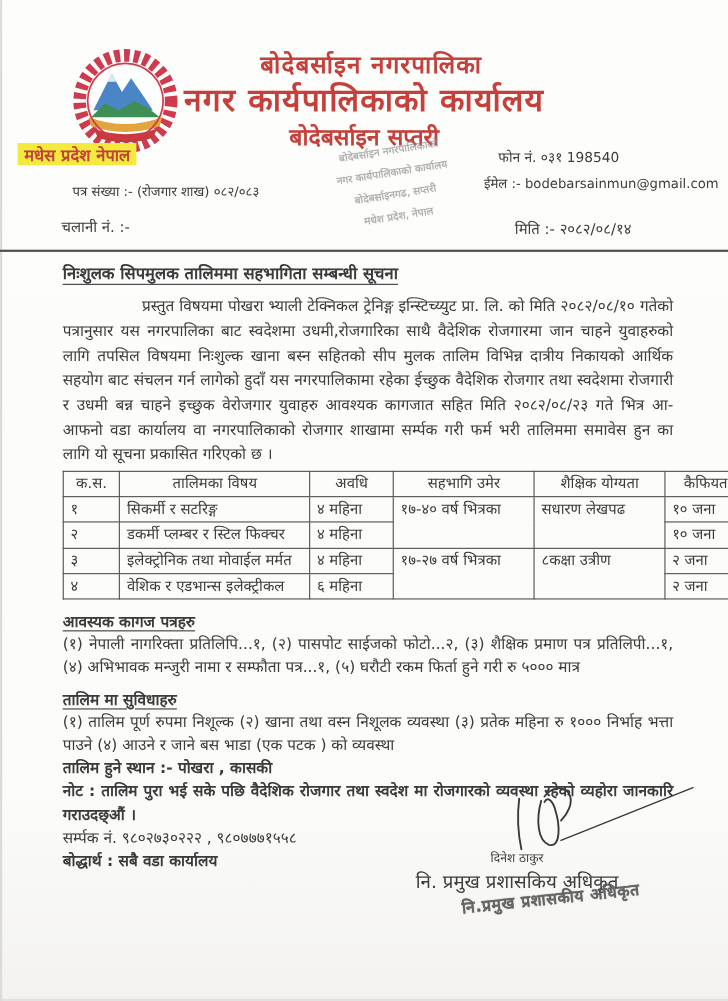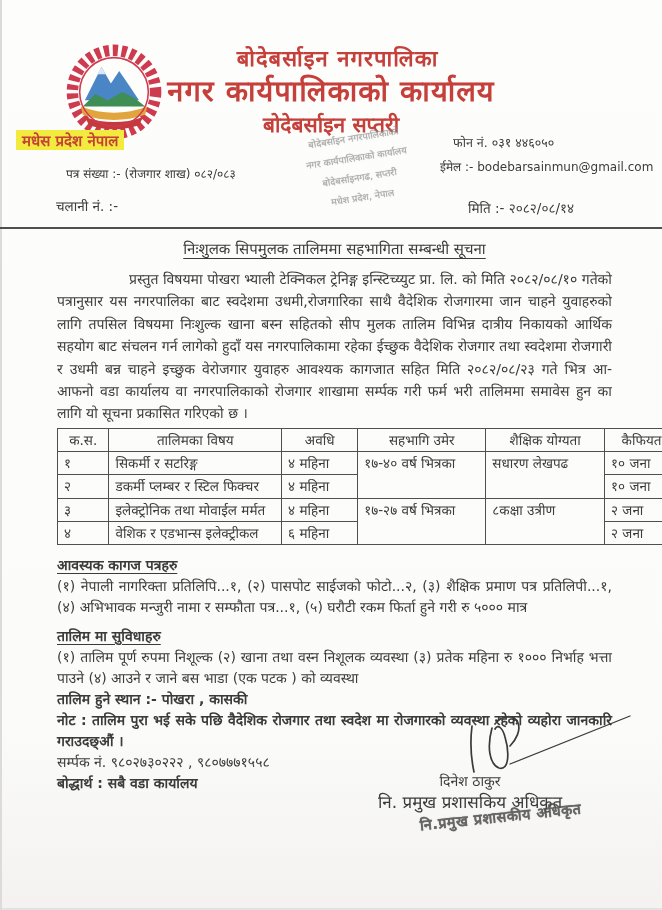--- a/index.html
+++ b/index.html
@@ -40,38 +40,38 @@
   .stamp-top{
     position:absolute;left:268px;top:128px;width:180px;
     transform:rotate(-9deg);
     color:#8b8b8b;opacity:.7;font-size:9.5px;line-height:2.1;
     text-align:center;text-shadow:0 0 1px #9a9a9a;
     pointer-events:none;
   }
   .rule{position:absolute;left:0;right:0;top:227px;border-top:2px solid #4f4f4f;}
   
   .doc-body{position:absolute;left:57px;right:50px;top:236px;font-size:14px;}
-  .title{text-align:center;font-weight:normal;font-size:15px;
+  .title{text-align:left;font-weight:bold;font-size:15px;
     text-decoration:underline;text-underline-offset:4px;margin:2px 0 10px 0;}
   .para{ text-align:justify;line-height:22.4px;text-indent:72px;margin:0;}
   .sec-h{font-weight:bold;font-size:14px;margin:8px 0 2px 0;}
   .u{text-decoration:underline;text-underline-offset:3px;}
   table.t{border-collapse:collapse;width:622px;margin-top:3px;font-size:13.5px;}
   table.t th,table.t td{border:1px solid #4f4f4f;padding:2px 6px;line-height:1.35;
     vertical-align:top;text-align:left;font-weight:normal;}
   table.t th{text-align:center;}
   .w-sn{width:40px;} .w-sub{width:175px;} .w-dur{width:68px;}
   .w-age{width:126px;} .w-qual{width:116px;} .w-rem{width:64px;}
   .block{ text-align:justify;line-height:21px;margin:0;}
   .line{line-height:21px;margin:0;}
   .bold{font-weight:bold;}
   
   .sig-scribble{position:absolute;left:458px;top:710px;width:178px;height:70px;}
   .sig-block{position:absolute;left:370px;top:770px;width:200px;text-align:center;}
-  .sig-name{font-size:14px;line-height:22px;}
+  .sig-name{font-size:11px;line-height:22px;}
   .sig-title{font-size:17px;line-height:21px;}
   .sig-stamp{
     position:absolute;left:393px;top:806px;width:215px;text-align:center;
     transform:rotate(-6deg);
     font-weight:bold;font-size:14.5px;color:#4c4c4c;opacity:.85;
     text-shadow:0 0 1px #6a6a6a;letter-spacing:.5px;pointer-events:none;
   }
 </style>
 </head>
 <body>
@@ -89,21 +89,21 @@
     <circle cx="50" cy="48" r="33" fill="none" stroke="#cf3b4e" stroke-width="1.5"></circle>
   </svg>
 
   <div class="hdr-line1">बोदेबर्साइन नगरपालिका</div>
   <div class="hdr-line2">नगर कार्यपालिकाको कार्यालय</div>
   <div class="hdr-line3">बोदेबर्साइन सप्तरी</div>
   <div class="hdr-line4-wrap">
     <span class="hdr-line4">मधेस प्रदेश नेपाल</span>
   </div>
 
-  <div class="phone">फोन नं. ०३१ ४४६०५०</div>
+  <div class="phone">फोन नं. ०३१ 198540</div>
   <div class="email"><span>ईमेल :-</span> <span>bodebarsainmun@gmail.com</span></div>
 
   <div class="refno">पत्र संख्या :- (रोजगार शाख) ०८२/०८३</div>
   <div class="dispatch">चलानी नं. :-</div>
   <div class="date">मिति :- २०८२/०८/१४</div>
 
   <div class="stamp-top">
     <div>बोदेबर्साइन नगरपालिकाको</div>
     <div>नगर कार्यपालिकाको कार्यालय</div>
     <div>बोदेबर्साइनगढ, सप्तरी</div>

